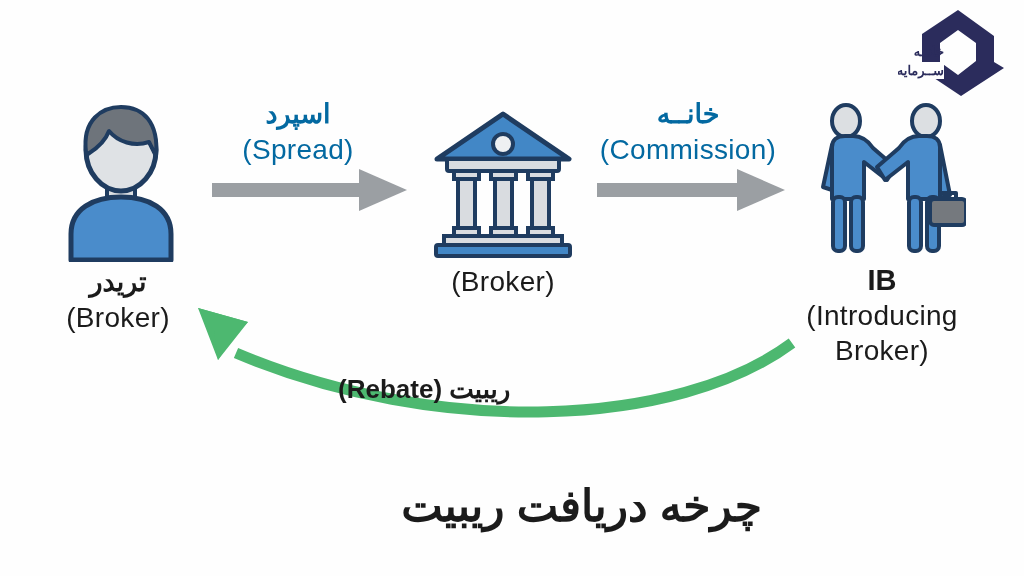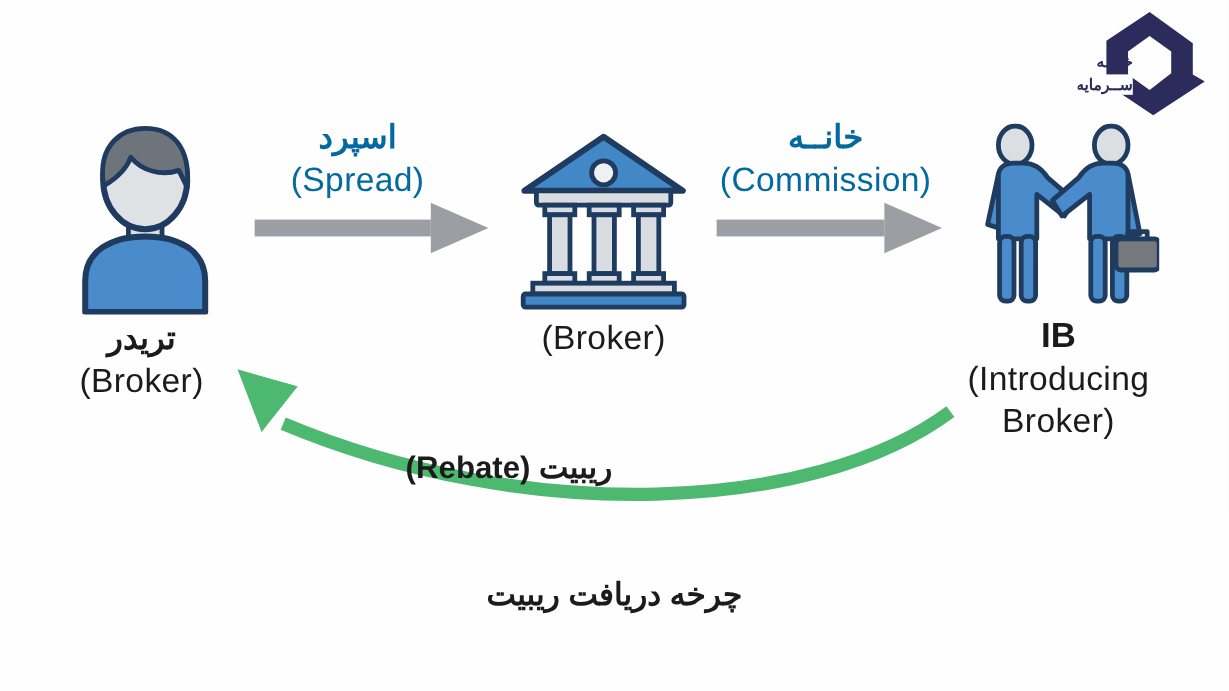--- a/index.html
+++ b/index.html
@@ -8,21 +8,21 @@
     position:relative; width:1024px; height:576px;
     background:#fefefe; overflow:hidden;
     font-family:"Liberation Sans", sans-serif;
   }
   .abs { position:absolute; }
   .node-label { text-align:center; color:#1b1b1b; }
   .label-fa { font-size:27px; font-weight:700; line-height:1.25; }
   .label-en { font-size:28px; font-weight:400; line-height:1.25; letter-spacing:0.3px; }
   .flow-label { text-align:center; color:#0369a1; }
   .rebate-label { text-align:left; color:#1b1b1b; font-size:26px; font-weight:700; }
-  .diagram-title { text-align:center; color:#1b1b1b; font-size:26px; font-weight:700; }
+  .diagram-title { text-align:right; color:#1b1b1b; font-size:44px; font-weight:700; }
   .logo-wrap { display:block; }
   svg { display:block; }
 </style>
 </head>
 <body>
 
 <div class="canvas">
 
   <div class="abs logo-wrap" style="left:898px; top:6px;">
     <svg width="118" height="92" viewBox="0 0 118 92">

